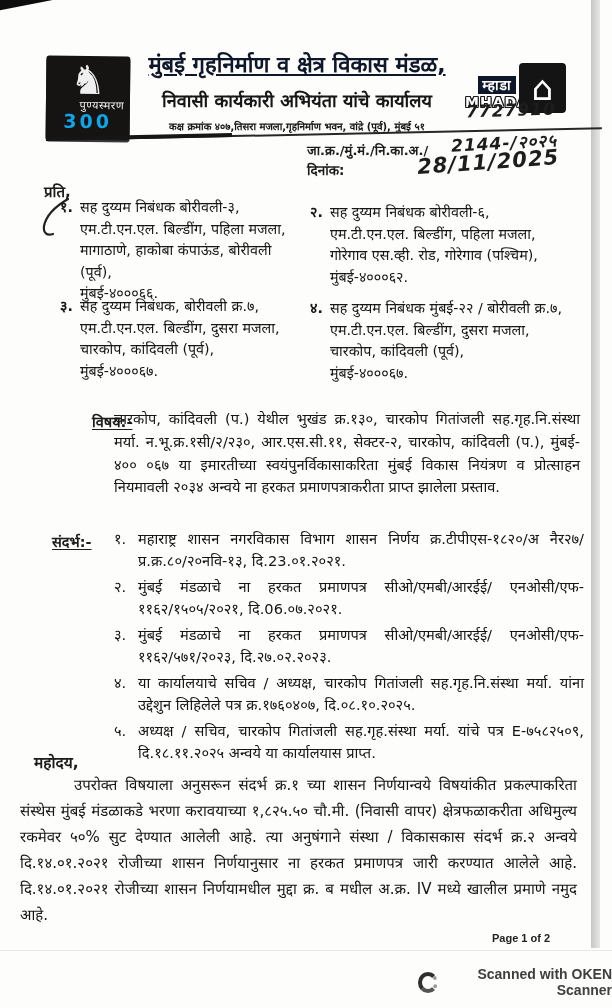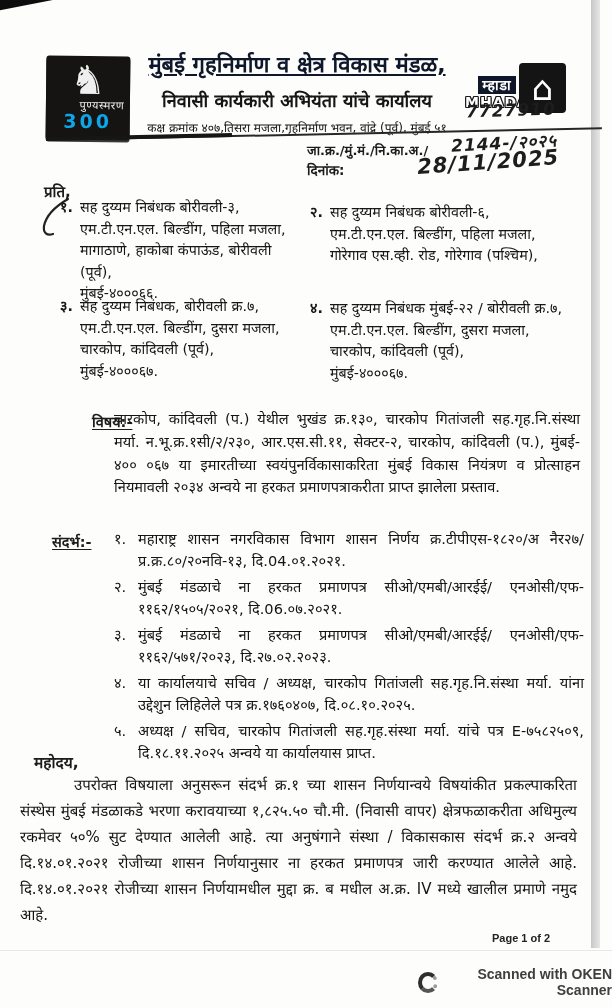--- a/index.html
+++ b/index.html
@@ -15,21 +15,21 @@
   .footer-sep{position:absolute;left:0;top:950px;width:612px;height:1px;background:#e8e8e6;}
   
   .stamp{position:absolute;left:46px;top:56px;width:84px;height:84px;background:#151413;border-radius:3px;transform:rotate(.6deg);
          display:flex;flex-direction:column;align-items:center;justify-content:flex-start;box-shadow:0 2px 0 #3a3a3a;}
   .stamp .rider{color:#efefef;font-size:40px;line-height:44px;margin-top:2px;}
   .stamp .band{color:#f2f2f2;font-size:11px;line-height:8px;letter-spacing:.5px;margin-left:28px;}
   .stamp .num{color:#0ea5e9;font-size:19px;font-weight:700;letter-spacing:3px;line-height:22px;}
   .hdr-center{position:absolute;left:128px;top:52px;width:338px;text-align:center;}
   .org{font-size:22px;font-weight:700;line-height:1.2;color:#0f172a;text-decoration:underline;}
   .office{font-size:18px;font-weight:700;line-height:1.2;margin-top:12px;color:#161616;}
-  .addr{font-size:12px;font-weight:400;margin-top:7px;color:#141414;}
+  .addr{font-size:10px;font-weight:700;margin-top:7px;color:#141414;}
   .mhada-word{position:absolute;left:465px;top:76px;text-align:center;line-height:1;}
   .mhada-dev{display:inline-block;background:#0f172a;color:#fff;font-weight:700;font-size:14px;padding:2px 4px;letter-spacing:1px;}
   .mhada-lat{margin-top:1px;font-size:14px;font-weight:800;letter-spacing:1px;color:#fff;
     text-shadow:-1px -1px 0 #1a1a1a,1px -1px 0 #1a1a1a,-1px 1px 0 #1a1a1a,1px 1px 0 #1a1a1a,0 1px 0 #1a1a1a,0 -1px 0 #1a1a1a,1px 0 0 #1a1a1a,-1px 0 0 #1a1a1a;}
   .mhada-house{position:absolute;left:519px;top:63px;width:47px;height:50px;background:#141414;border-radius:4px;
     display:flex;align-items:center;justify-content:center;color:#fff;font-size:34px;line-height:1;}
   .hw{font-style:italic;font-weight:600;color:#1d1d1d;letter-spacing:1px;white-space:nowrap;}
   .hw-phone{position:absolute;left:466px;top:100px;font-size:17px;transform:rotate(-2deg);}
   .rule-thin{position:absolute;left:46px;top:139px;width:556px;height:2px;background:#272727;transform:rotate(-1.2deg);transform-origin:left center;}
   .rule-thick{position:absolute;left:46px;top:137px;width:186px;height:4px;background:#161616;transform:rotate(-1.2deg);transform-origin:left center;}
@@ -110,20 +110,21 @@
       <div>मुंबई-४०००६६.</div>
     </div>
   </div>
 
   <div class="recip" style="left:310px;top:202px;width:278px;">
     <div class="rnum">२.</div>
     <div>
       <div>सह दुय्यम निबंधक बोरीवली-६,</div>
       <div>एम.टी.एन.एल. बिल्डींग, पहिला मजला,</div>
       <div>गोरेगाव एस.व्ही. रोड, गोरेगाव (पश्चिम),</div>
+      <div>मुंबई-४०००६२.</div>
     </div>
   </div>
 
   <div class="recip" style="left:60px;top:296px;width:246px;">
     <div class="rnum">३.</div>
     <div>
       <div>सह दुय्यम निबंधक, बोरीवली क्र.७,</div>
       <div>एम.टी.एन.एल. बिल्डींग, दुसरा मजला,</div>
       <div>चारकोप, कांदिवली (पूर्व),</div>
       <div>मुंबई-४०००६७.</div>
@@ -140,21 +141,21 @@
     </div>
   </div>
 
   <div class="sec-label" style="left:60px;top:411px;margin-left:32px;">विषय:-</div>
   <div class="subject">चारकोप, कांदिवली (प.) येथील भुखंड क्र.१३०, चारकोप गितांजली सह.गृह.नि.संस्था मर्या. न.भू.क्र.१सी/२/२३०, आर.एस.सी.११, सेक्टर-२, चारकोप, कांदिवली (प.), मुंबई- ४०० ०६७ या इमारतीच्या स्वयंपुनर्विकासाकरिता मुंबई विकास नियंत्रण व प्रोत्साहन नियमावली २०३४ अन्वये ना हरकत प्रमाणपत्राकरीता प्राप्त झालेला प्रस्ताव.</div>
 
   <div class="sec-label" style="left:52px;top:531px;">संदर्भ:-</div>
   <div class="refs">
     <div class="ref-item">
       <div class="ref-num">१.</div>
-      <div class="ref-text">महाराष्ट्र शासन नगरविकास विभाग शासन निर्णय क्र.टीपीएस-१८२०/अ नैर२७/ प्र.क्र.८०/२०नवि-१३, दि.04.०१.२०२१.</div>
+      <div class="ref-text">महाराष्ट्र शासन नगरविकास विभाग शासन निर्णय क्र.टीपीएस-१८२०/अ नैर२७/ प्र.क्र.८०/२०नवि-१३, दि.23.०१.२०२१.</div>
     </div>
     <div class="ref-item">
       <div class="ref-num">२.</div>
       <div class="ref-text">मुंबई मंडळाचे ना हरकत प्रमाणपत्र सीओ/एमबी/आरईई/ एनओसी/एफ- ११६२/१५०५/२०२१, दि.06.०७.२०२१.</div>
     </div>
     <div class="ref-item">
       <div class="ref-num">३.</div>
       <div class="ref-text">मुंबई मंडळाचे ना हरकत प्रमाणपत्र सीओ/एमबी/आरईई/ एनओसी/एफ- ११६२/५७१/२०२३, दि.२७.०२.२०२३.</div>
     </div>
     <div class="ref-item">

